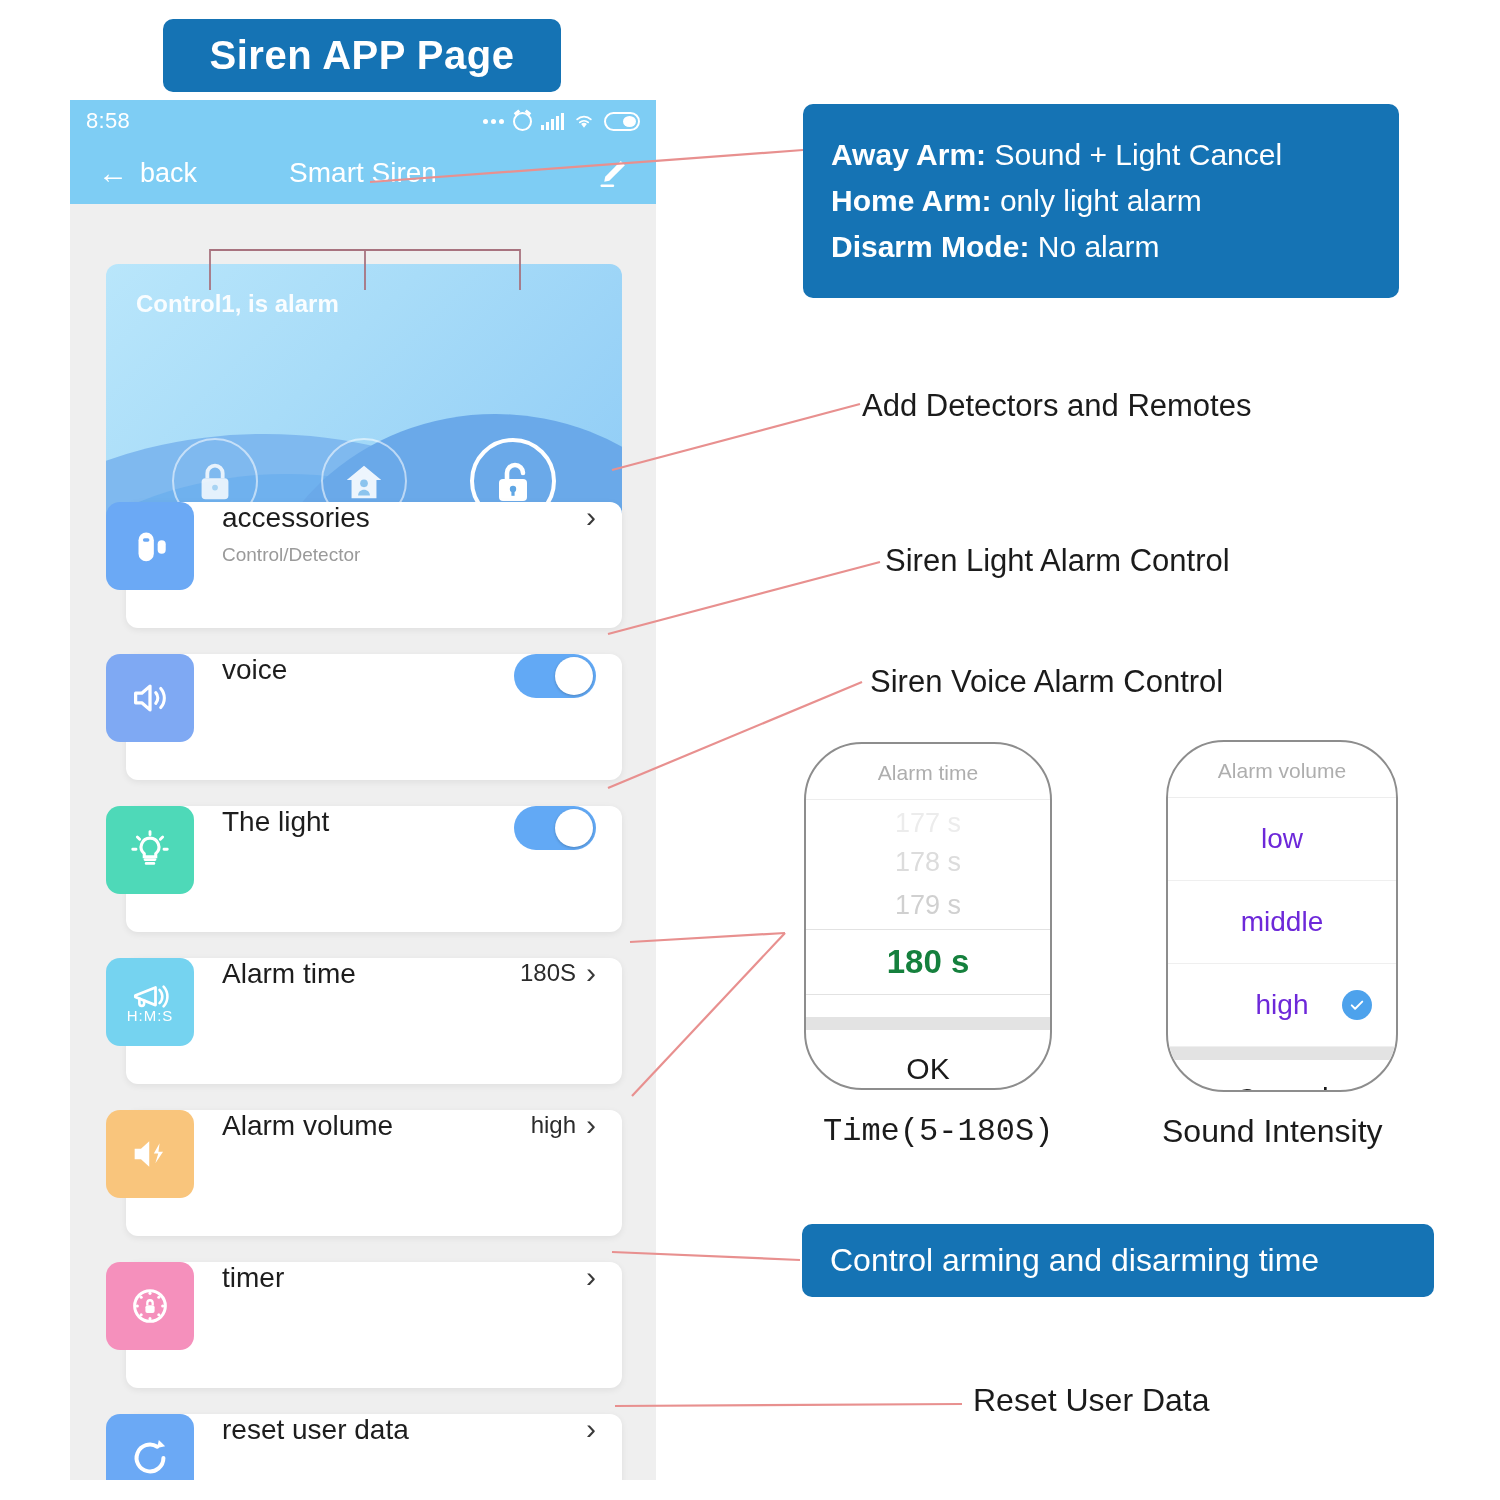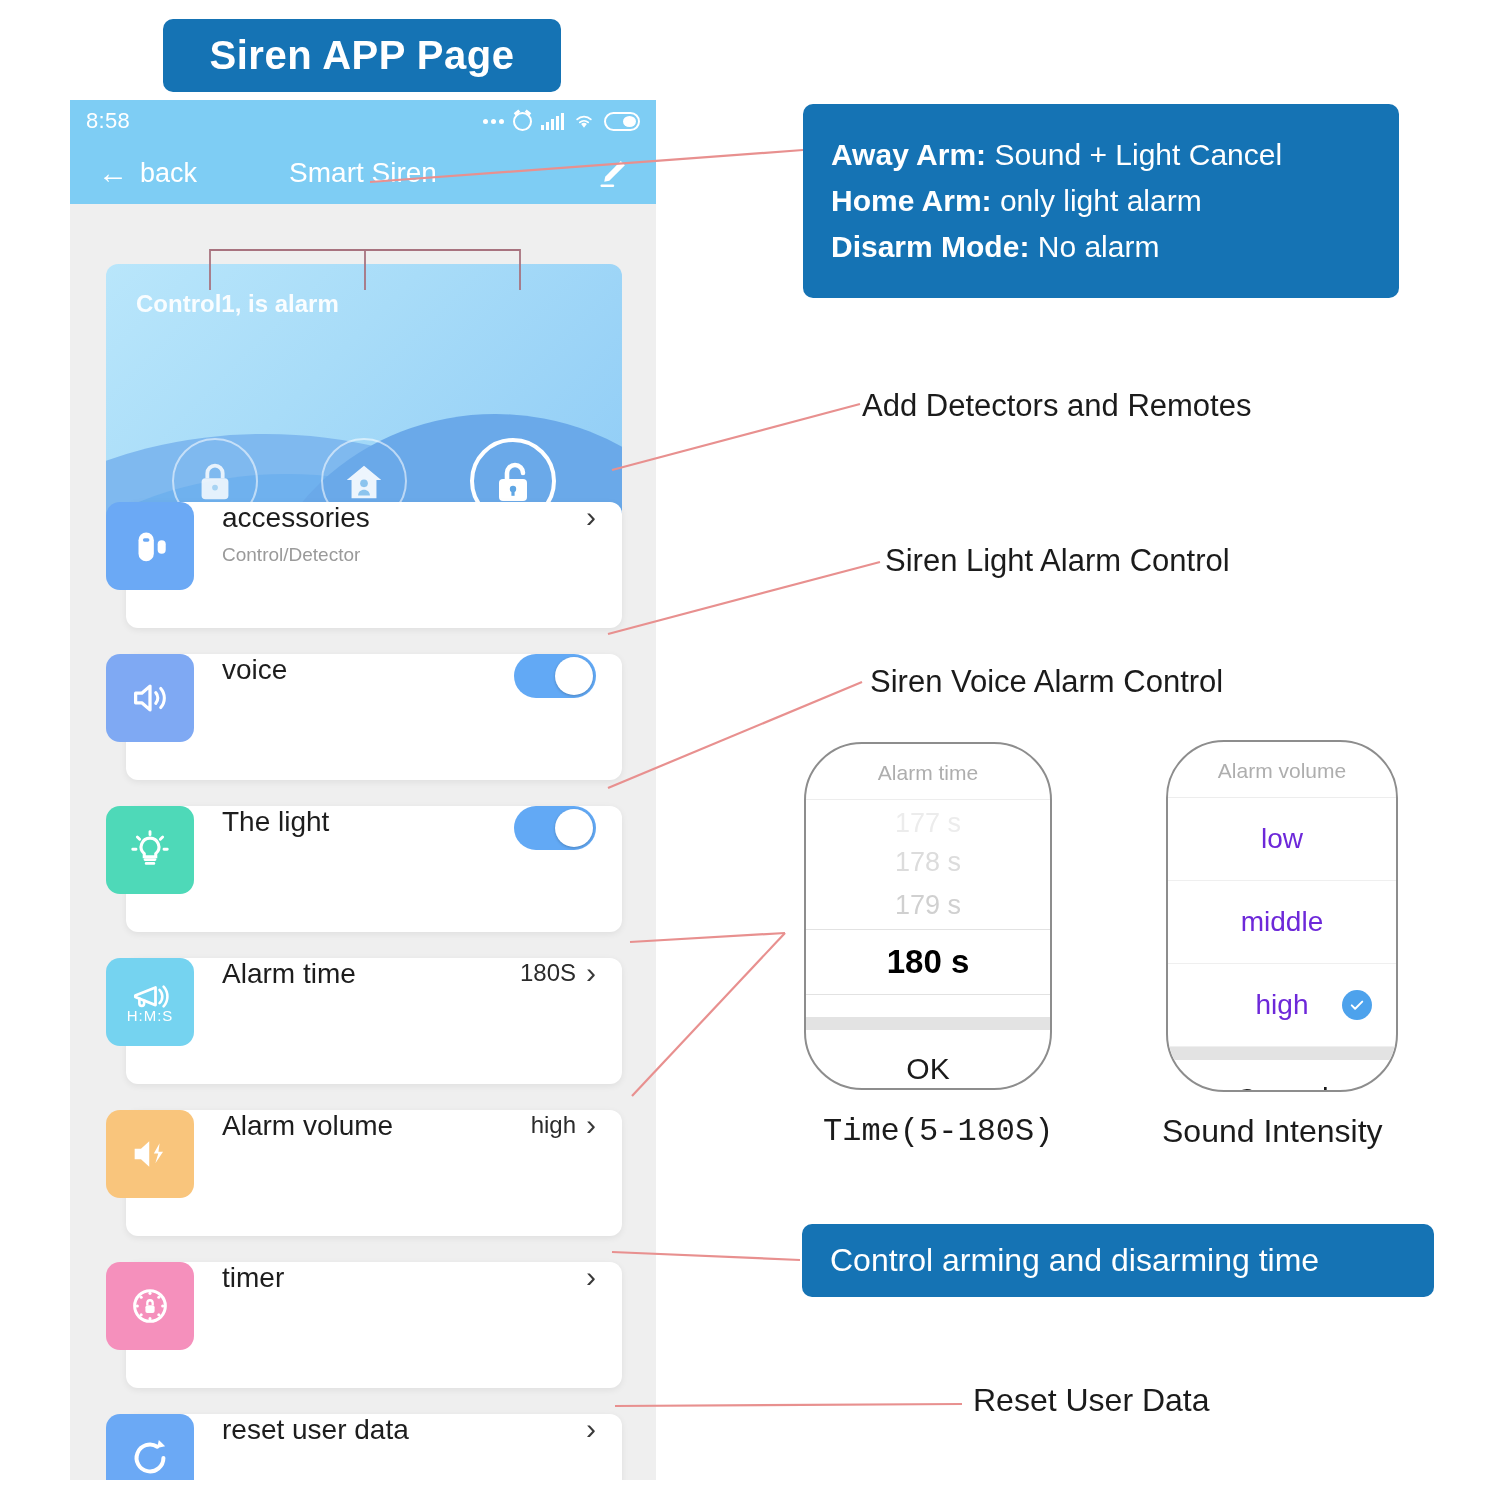--- a/index.html
+++ b/index.html
@@ -135,21 +135,21 @@
     border: 2px solid #8d8d8d; border-radius: 58px; overflow: hidden;
   }
   #dlg-time   { left: 804px;  top: 742px; width: 248px; height: 348px; }
   #dlg-volume { left: 1166px; top: 740px; width: 232px; height: 352px; }
   .dlg-head { text-align: center; color: #aeaeae; font-size: 21px; padding: 17px 0 14px; border-bottom: 1px solid #ededed; }
   .picker { position: relative; }
   .pk-row { text-align: center; font-size: 27px; }
   .pk-ghost1 { color: #ececec; padding: 8px 0 2px; }
   .pk-ghost2 { color: #dcdcdc; padding: 6px 0; }
   .pk-ghost3 { color: #d0d0d0; padding: 6px 1px 8px; }
-  .pk-sel { color: #000000; font-size: 33px; font-weight: bold; padding: 13px 0; border-top: 1px solid #e2e2e2; border-bottom: 1px solid #e2e2e2; text-align: center; }
+  .pk-sel { color: #15803d; font-size: 33px; font-weight: bold; padding: 13px 0; border-top: 1px solid #e2e2e2; border-bottom: 1px solid #e2e2e2; text-align: center; }
   .pk-tail { height: 22px; }
   .pk-bar { height: 13px; background: #e3e3e3; }
   .dlg-foot { text-align: center; font-size: 30px; color: #1a1a1a; padding: 22px 0 0; }
   .vol-row { position: relative; text-align: center; font-size: 28px; color: #6d28d9; padding: 25px 0; border-bottom: 1px solid #efefef; }
   .vol-check { position: absolute; right: 24px; top: 50%; transform: translateY(-50%); width: 30px; height: 30px; border-radius: 50%; background: #4da2ec; display: flex; align-items: center; justify-content: center; }
   .vol-check svg { width: 18px; height: 18px; }
 
   
   #leaders { position: absolute; left: 0; top: 0; width: 1500px; height: 1500px; pointer-events: none; }
 </style>

